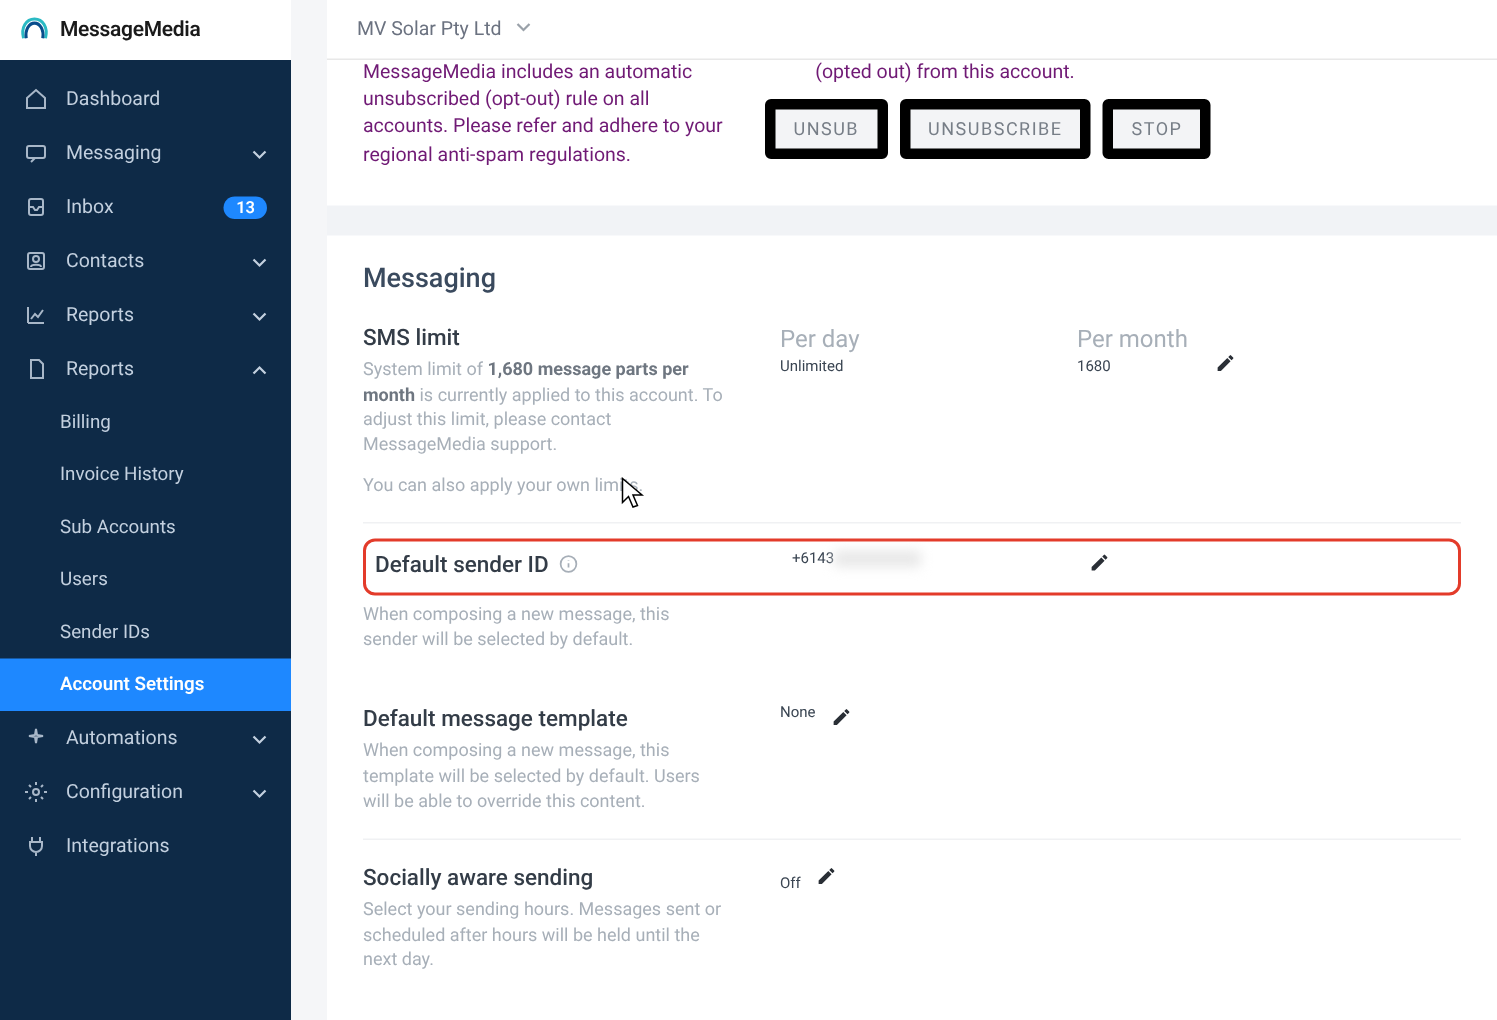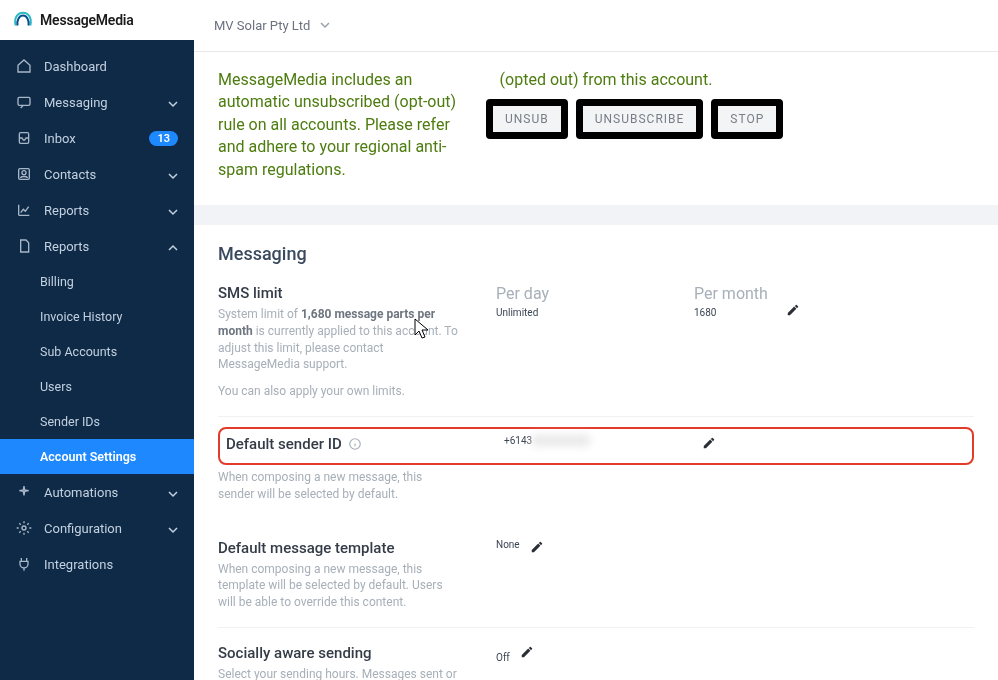--- a/index.html
+++ b/index.html
@@ -10,48 +10,48 @@
   .logo-icon { width: 22px; height: 22px; }
   .logo-text { font-size: 14px; font-weight: 600; color: #1a1a1a; letter-spacing: -0.2px; }
   .nav { flex: 1; overflow-y: auto; padding-top: 8px; }
   .nav-item { display: flex; align-items: center; padding: 10px 16px; gap: 12px; cursor: pointer; font-size: 13px; color: #c3d0df; }
   .nav-item.sub { padding-left: 40px; font-size: 12.5px; color: #c3d0df; }
   .nav-item.active { background: #1e88ff; color: #ffffff; font-weight: 600; }
   .nav-icon { width: 16px; height: 16px; display: inline-flex; align-items: center; justify-content: center; opacity: 0.85; }
   .nav-item .label { flex: 1; }
   .chev { width: 10px; height: 10px; }
   .badge { background: #1e88ff; color: #fff; border-radius: 10px; padding: 1px 8px; font-size: 11px; font-weight: 600; }
-  .top-bar { height: 52px; background: #ffffff; display: flex; align-items: center; padding: 0 20px; gap: 8px; border-bottom: 1px solid #e8e8e8; color: #6b7280; font-size: 13px; }
+  .top-bar { height: 40px; background: #ffffff; display: flex; align-items: center; padding: 0 20px; gap: 8px; border-bottom: 1px solid #e8e8e8; color: #6b7280; font-size: 13px; }
   .main { flex: 1; display: flex; flex-direction: column; background: #f1f3f6; }
   .content { flex: 1; overflow: hidden; padding: 0 0 0 0; }
   .card { background: #ffffff; margin: 0 0 20px 0; padding: 18px 24px 24px 24px; }
   .card.first { padding-top: 0; }
   .desc-row { display: flex; gap: 28px; align-items: flex-start; }
-  .desc-text { font-size: 16px; color: #4d7c0f; max-width: 240px; line-height: 1.4; margin-top: 17px; }
+  .desc-text { font-size: 13px; color: #701a75; max-width: 240px; line-height: 1.4; }
   .pills { display: flex; gap: 8px; flex-wrap: wrap; }
   .pill { border: 7px solid #000000; background: #f3f4f6; color: #777e87; font-size: 12px; padding: 6px 12px; border-radius: 4px; letter-spacing: 1px; }
   .section-title { font-size: 18px; color: #3a4a5e; font-weight: 500; margin-bottom: 4px; }
   .subsection { padding: 16px 0; border-bottom: 1px solid #f0f1f3; }
   .subsection:last-child { border-bottom: none; }
   .sub-head { font-size: 15px; color: #333c47; font-weight: 500; margin-bottom: 4px; display: flex; align-items: center; gap: 6px; }
   .sub-desc { font-size: 12px; color: #a7afb8; max-width: 240px; line-height: 1.4; margin-top: 2px; }
   .sub-desc b { color: #6e7680; }
   .cols { display: flex; gap: 28px; align-items: flex-start; }
   .col-left { width: 250px; flex-shrink: 0; }
   .col-mid { width: 170px; flex-shrink: 0; }
   .col-right { width: 170px; flex-shrink: 0; display: flex; align-items: flex-start; gap: 18px; }
   .col-label { font-size: 16px; color: #a7afb8; margin-bottom: 4px; }
   .col-value { font-size: 10px; color: #3a4552; }
   .pencil { cursor: pointer; color: #2a2f36; }
   .pencil svg { width: 14px; height: 14px; }
   .highlight-box { border: 2px solid #e33b2a; border-radius: 8px; padding: 6px 6px; margin-top: 10px; }
   .info-icon { display: inline-flex; width: 14px; height: 14px; }
   .blurred { filter: blur(4px); background: #e8e8e8; color: #e8e8e8; padding: 0 4px; border-radius: 2px; }
   .cursor { position: absolute; left: 414px; top: 318px; width: 16px; height: 22px; pointer-events:none; }
-  .rel { position: relative; }
+  .rel { position: relative; gap: 24px; }
 </style>
 </head>
 <body>
 
 <div class="app rel">
   <div class="sidebar">
     <div class="logo-bar">
       <span class="logo-icon">
         <svg viewBox="0 0 24 24">
             <path d="M4 18 C2 10 6 4 12 4 C18 4 22 10 20 18" fill="none" stroke="#2bbac4" stroke-width="2.2"></path>

